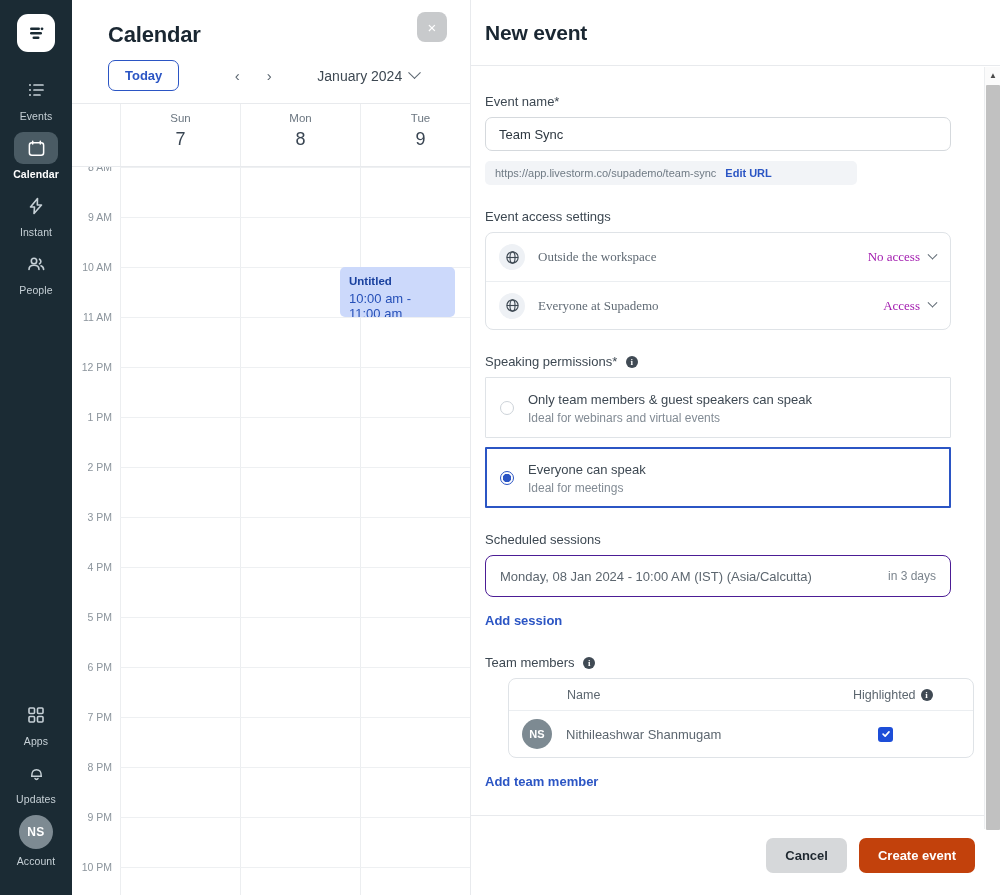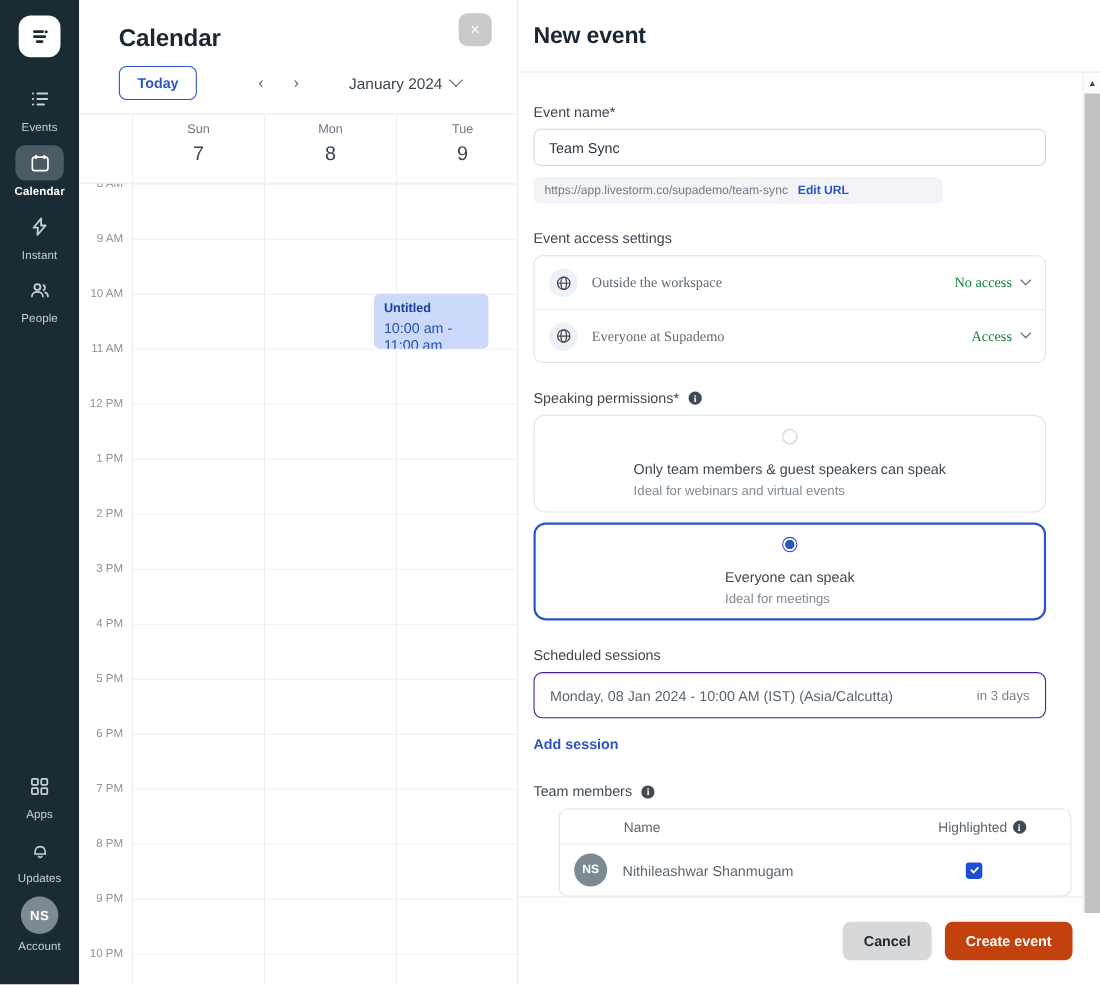--- a/index.html
+++ b/index.html
@@ -95,21 +95,21 @@
   .cal-grid { position: relative; height: 732px; overflow: hidden; }
   .hour-row { display: flex; height: 50px; position: relative; }
   .hour-label {
     width: 48px; flex: 0 0 48px; text-align: right; padding-right: 8px;
     font-size: 10.5px; color: #8b949c; transform: translateY(-6px);
   }
   .hour-cells { flex: 1; display: flex; border-top: 1px solid #eef0f2; }
   .hour-cell { flex: 0 0 120px; width: 120px; border-left: 1px solid #eceef0; }
 
   .event-block {
-    position: absolute; left: 268px; width: 104px; top: 100px; height: 50px;
+    position: absolute; left: 268px; width: 115px; top: 100px; height: 50px;
     background: #ccd9fb; border-radius: 5px; padding: 7px 9px; cursor: pointer;
     overflow: hidden;
   }
   .event-title { font-size: 11.5px; font-weight: 700; color: #19409e; line-height: 1.3; }
   .event-time { font-size: 13px; color: #2650b8; margin-top: 2px; }
 
   .close-btn {
     position: absolute; top: 12px; left: 345px;
     width: 30px; height: 30px; border-radius: 8px; background: #c8cacc;
     display: flex; align-items: center; justify-content: center;
@@ -157,28 +157,28 @@
     cursor: pointer;
     font-family: Liberation Serif, serif;
   }
   .access-row + .access-row { border-top: 1px solid #ebeef1; }
   .globe {
     width: 26px; height: 26px; border-radius: 50%; background: #eef1f5;
     display: flex; align-items: center; justify-content: center; color: #3d4852;
     flex: 0 0 26px;
   }
   .access-name { font-size: 13px; color: #616b75; flex: 1; }
-  .access-value { font-size: 13px; color: #15803d; display: flex; align-items: center; gap: 9px; }
+  .access-value { font-size: 13px; color: #a21caf; display: flex; align-items: center; gap: 9px; }
   .chev-sm { width: 7px; height: 7px; border-right: 1.5px solid #5b6670; border-bottom: 1.5px solid #5b6670;
              transform: rotate(45deg) translate(-2px,-2px); }
 
   .radio-card {
-    width: 466px; border: 1px solid #dfe3e7; border-radius: 11px;
+    width: 466px; border: 1px solid #dfe3e7; border-radius: 1px;
     display: flex; align-items: center; gap: 14px; padding: 12px 14px;
-    margin-bottom: 9px; cursor: pointer; background: #fff; flex-direction: column;
+    margin-bottom: 9px; cursor: pointer; background: #fff;
   }
   .radio-card.selected { border: 2px solid #2b55c4; padding: 11px 13px; }
   .radio {
     width: 14px; height: 14px; border-radius: 50%; border: 1.5px solid #cdd3d9;
     flex: 0 0 14px; background: #fff;
   }
   .radio.on {
     border: 1.5px solid #2b55c4;
     background: radial-gradient(circle, #2b55c4 0 4px, #fff 4.5px 100%);
   }

